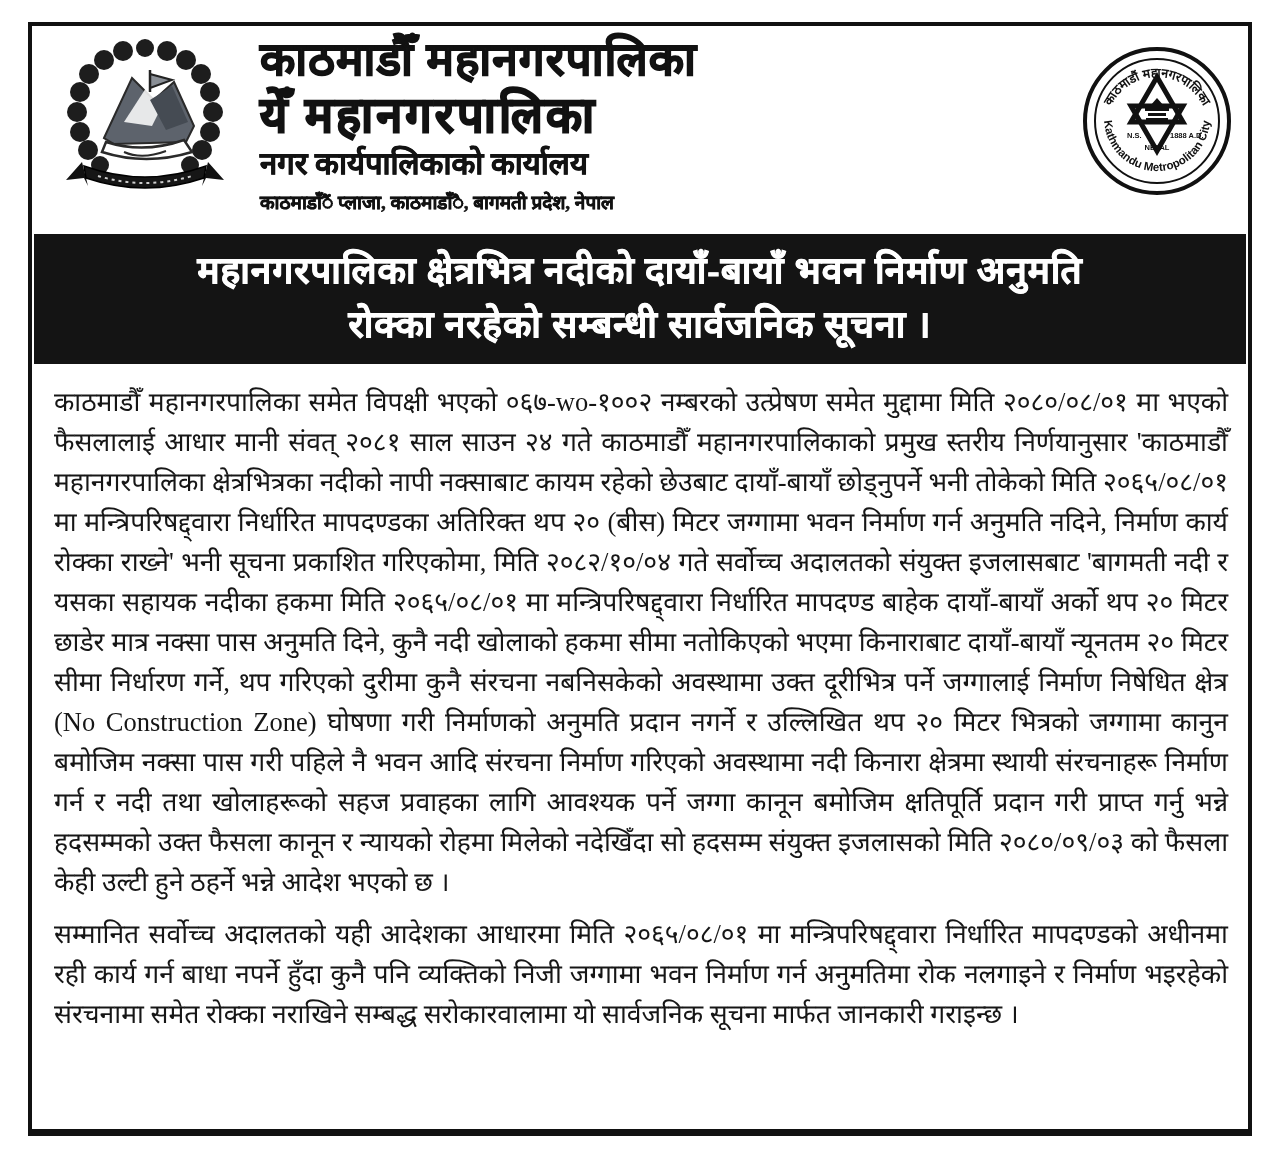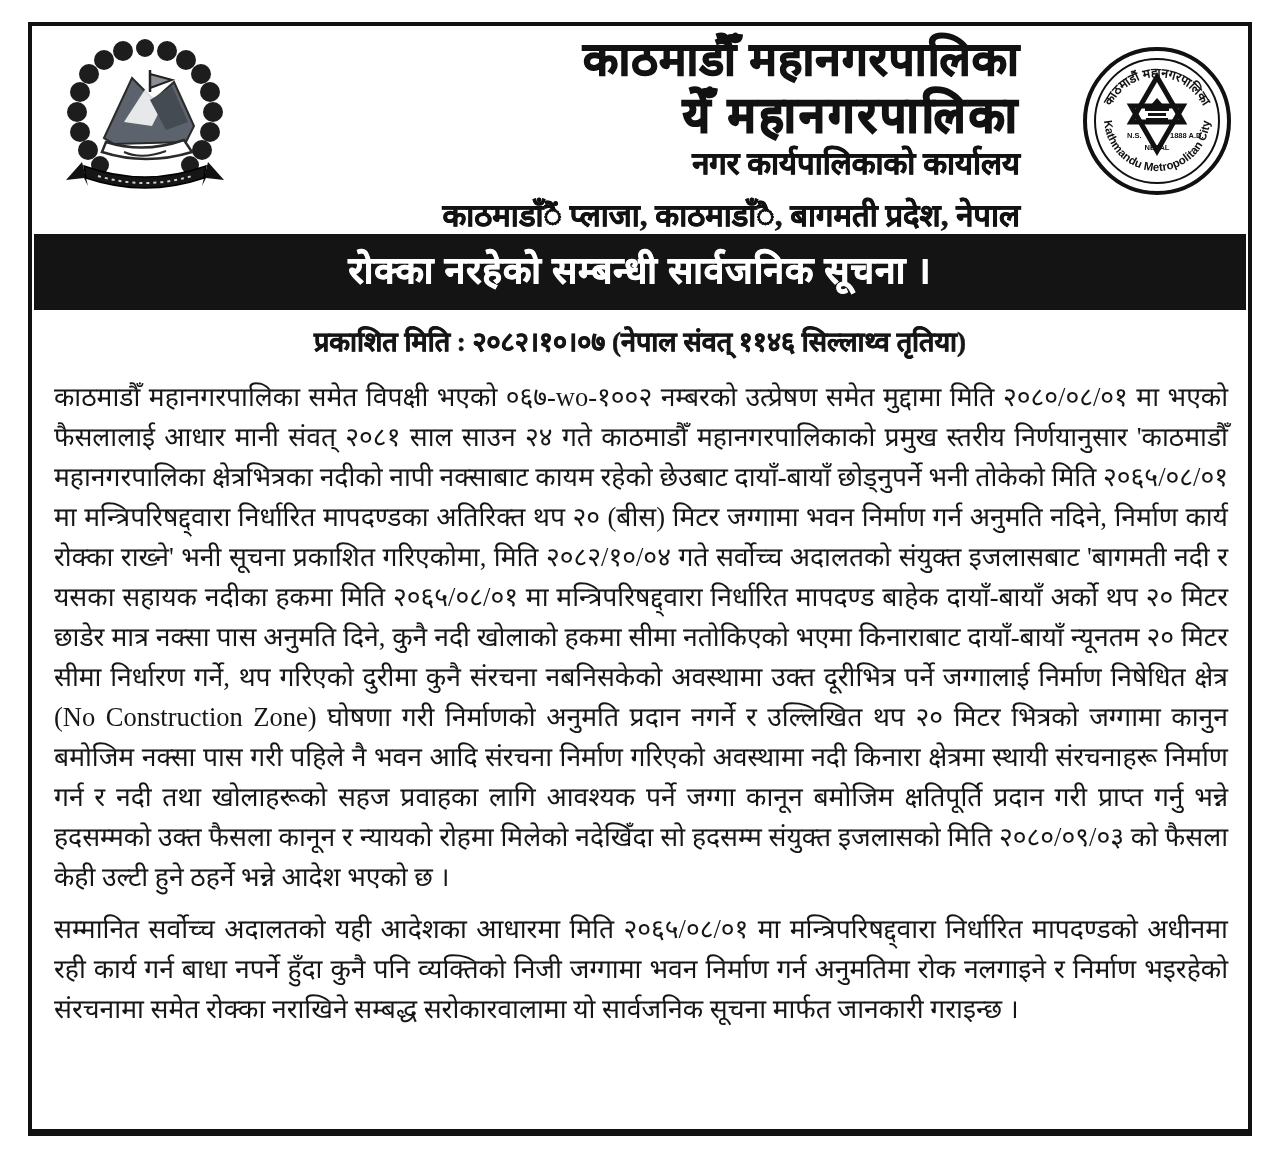--- a/index.html
+++ b/index.html
@@ -9,31 +9,31 @@
     -webkit-font-smoothing:antialiased;
   }
   .frame{
     position:absolute;top:22px;left:28px;width:1224px;height:1114px;
     border:4px solid #111;border-bottom-width:7px;box-sizing:border-box;
     background:#fff;
   }
   .header{position:relative;height:206px;}
   .emblem-left{position:absolute;left:22px;top:4px;}
   .seal-right{position:absolute;right:16px;top:20px;}
-  .header-text{width:760px;margin:0 auto;text-align:right;padding-top:8px;}
+  .header-text{width:760px;margin:0 auto;text-align:left;padding-top:8px;}
   .org-name{
     font-size:46px;font-weight:900;line-height:52px;letter-spacing:1px;
     -webkit-text-stroke:1.2px #111;
   }
   .org-name-newa{
     font-size:47px;font-weight:900;line-height:58px;letter-spacing:3px;
     -webkit-text-stroke:1.6px #111;transform:scaleY(1.05);
   }
   .office-line{font-size:31px;font-weight:700;line-height:40px;-webkit-text-stroke:0.6px #111;}
-  .address-line{font-size:31px;font-weight:900;line-height:38px;margin-top:13px;-webkit-text-stroke:0.5px #111;}
+  .address-line{font-size:19px;font-weight:900;line-height:38px;-webkit-text-stroke:0.5px #111;}
   .banner{
     margin:2px 2px 0 2px;background:#141414;color:#fff;text-align:center;
     padding:10px 8px 12px 8px;
   }
   .banner div{
     font-size:37px;font-weight:900;line-height:54px;letter-spacing:1px;
     -webkit-text-stroke:0.8px #fff;
   }
   .pubdate{
     text-align:center;font-size:27px;font-weight:900;margin-top:12px;
@@ -133,23 +133,23 @@
 
     <div class="header-text">
       <div class="org-name">काठमाडौँ महानगरपालिका</div>
       <div class="org-name-newa">येँ महानगरपालिका</div>
       <div class="office-line">नगर कार्यपालिकाको कार्यालय</div>
       <div class="address-line">काठमाडाँैं प्लाजा, काठमाडाँै, बागमती प्रदेश, नेपाल</div>
     </div>
   </div>
 
   <div class="banner">
+    <div>महानगरपालिका क्षेत्रभित्र नदीको दायाँ-बायाँ भवन निर्माण अनुमति</div>
     <div>रोक्का नरहेको सम्बन्धी सार्वजनिक सूचना ।</div>
   </div>
 
-  <div class="pubdate">प्रकाशित मिति : २०८२।१०।०७ (नेपाल संवत् ११४६ सिल्लाथ्व तृतिया)</div>
 
   <div class="body-text">
     <p>काठमाडौँ महानगरपालिका समेत विपक्षी भएको ०६७-wo-१००२ नम्बरको उत्प्रेषण समेत मुद्दामा मिति २०८०/०८/०१ मा भएको फैसलालाई आधार मानी संवत् २०८१ साल साउन २४ गते काठमाडौँ महानगरपालिकाको प्रमुख स्तरीय निर्णयानुसार 'काठमाडौँ महानगरपालिका क्षेत्रभित्रका नदीको नापी नक्साबाट कायम रहेको छेउबाट दायाँ-बायाँ छोड्नुपर्ने भनी तोकेको मिति २०६५/०८/०१ मा मन्त्रिपरिषद्द्वारा निर्धारित मापदण्डका अतिरिक्त थप २० (बीस) मिटर जग्गामा भवन निर्माण गर्न अनुमति नदिने, निर्माण कार्य रोक्का राख्ने' भनी सूचना प्रकाशित गरिएकोमा, मिति २०८२/१०/०४ गते सर्वोच्च अदालतको संयुक्त इजलासबाट 'बागमती नदी र यसका सहायक नदीका हकमा मिति २०६५/०८/०१ मा मन्त्रिपरिषद्द्वारा निर्धारित मापदण्ड बाहेक दायाँ-बायाँ अर्को थप २० मिटर छाडेर मात्र नक्सा पास अनुमति दिने, कुनै नदी खोलाको हकमा सीमा नतोकिएको भएमा किनाराबाट दायाँ-बायाँ न्यूनतम २० मिटर सीमा निर्धारण गर्ने, थप गरिएको दुरीमा कुनै संरचना नबनिसकेको अवस्थामा उक्त दूरीभित्र पर्ने जग्गालाई निर्माण निषेधित क्षेत्र (No Construction Zone) घोषणा गरी निर्माणको अनुमति प्रदान नगर्ने र उल्लिखित थप २० मिटर भित्रको जग्गामा कानुन बमोजिम नक्सा पास गरी पहिले नै भवन आदि संरचना निर्माण गरिएको अवस्थामा नदी किनारा क्षेत्रमा स्थायी संरचनाहरू निर्माण गर्न र नदी तथा खोलाहरूको सहज प्रवाहका लागि आवश्यक पर्ने जग्गा कानून बमोजिम क्षतिपूर्ति प्रदान गरी प्राप्त गर्नु भन्ने हदसम्मको उक्त फैसला कानून र न्यायको रोहमा मिलेको नदेखिँदा सो हदसम्म संयुक्त इजलासको मिति २०८०/०९/०३ को फैसला केही उल्टी हुने ठहर्ने भन्ने आदेश भएको छ ।</p>
     <p>सम्मानित सर्वोच्च अदालतको यही आदेशका आधारमा मिति २०६५/०८/०१ मा मन्त्रिपरिषद्द्वारा निर्धारित मापदण्डको अधीनमा रही कार्य गर्न बाधा नपर्ने हुँदा कुनै पनि व्यक्तिको निजी जग्गामा भवन निर्माण गर्न अनुमतिमा रोक नलगाइने र निर्माण भइरहेको संरचनामा समेत रोक्का नराखिने सम्बद्ध सरोकारवालामा यो सार्वजनिक सूचना मार्फत जानकारी गराइन्छ ।</p>
   </div>
 
 </div>
 
 </body></html>

